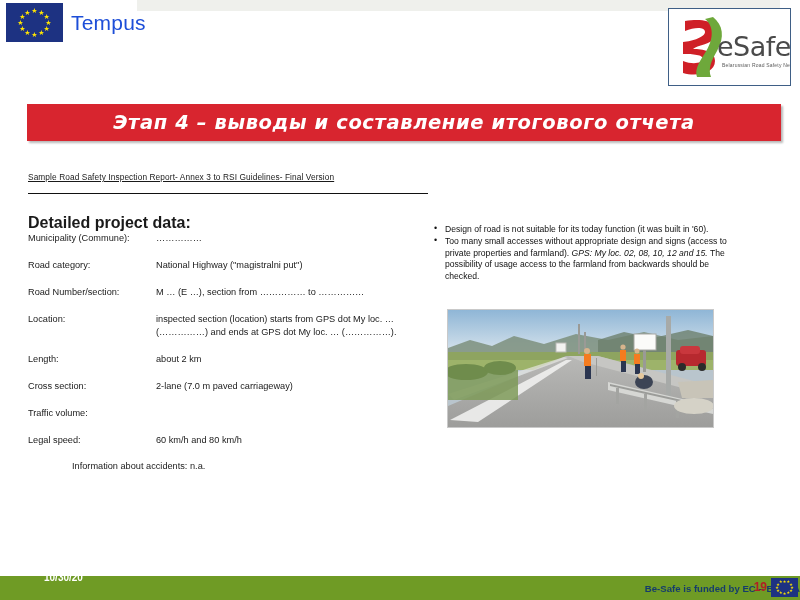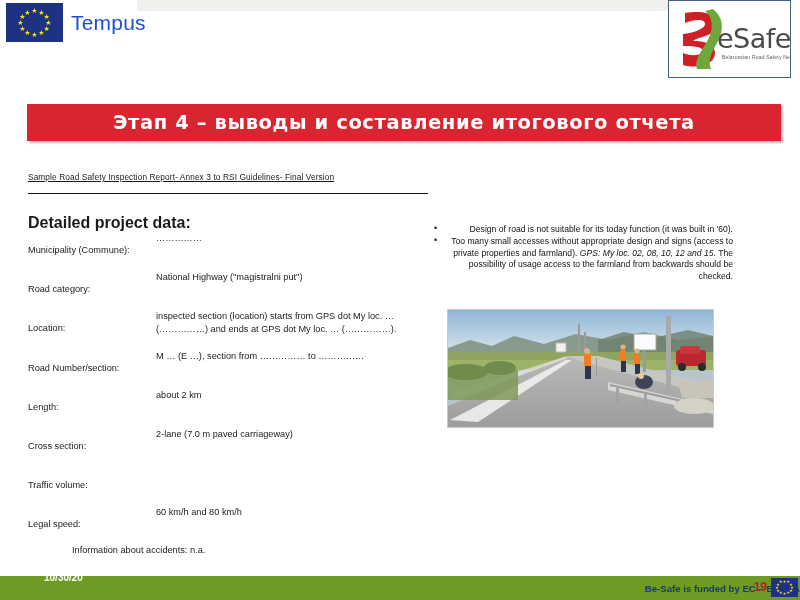--- a/index.html
+++ b/index.html
@@ -54,21 +54,21 @@
     font-size: 21px;
     color: #1d4ed8;
     letter-spacing: 0.2px;
     font-family: "Liberation Sans", sans-serif;
   }
 
   
   .esafe-box {
     position: absolute;
     left: 668px;
-    top: 0;
+    top: 8px;
     width: 123px;
     height: 78px;
     background: #ffffff;
     border: 1px solid #3f5f86;
     box-sizing: border-box;
     overflow: hidden;
   }
   .esafe-inner {
     position: relative;
     width: 100%;
@@ -105,20 +105,21 @@
     position: absolute;
     left: 27px;
     top: 104px;
     width: 754px;
     height: 37px;
     background: #d8252f;
     display: flex;
     align-items: center;
     justify-content: center;
     box-shadow: 2px 2px 2px rgba(0,0,0,0.28);
+    font-style: italic;
   }
   .title-banner .title-text {
     color: #ffffff;
     font-size: 19.5px;
     font-weight: bold;
     letter-spacing: 0.6px;
     font-family: "DejaVu Sans", sans-serif;
     white-space: nowrap;
   }
 
@@ -150,21 +151,20 @@
   }
   .doc-row {
     display: flex;
     font-size: 9.2px;
     margin-bottom: 14px;
     line-height: 13px;
   }
   .doc-row .lbl {
     width: 128px;
     flex: none;
-    margin-top: 12px;
   }
   .doc-row .val {
     flex: 1;
   }
   .doc-single {
     font-size: 9.2px;
     margin-top: 6px;
     margin-left: 44px;
   }
 
@@ -179,21 +179,20 @@
     color: #111;
   }
   .bullets ul {
     margin: 0;
     padding-left: 12px;
     list-style: none;
   }
   .bullets li {
     position: relative;
     margin-bottom: 1px;
-    text-align: right;
   }
   .bullets li::before {
     content: "\2022";
     position: absolute;
     left: -11px;
     top: -1px;
     font-size: 9px;
   }
   .em-it {
     font-style: italic;
@@ -313,26 +312,26 @@
   <div id="doc-rows">
       <div class="doc-row">
         <div class="lbl">Municipality (Commune):</div>
         <div class="val">……………</div>
       </div>
       <div class="doc-row">
         <div class="lbl">Road category:</div>
         <div class="val">National Highway ("magistralni put")</div>
       </div>
       <div class="doc-row">
+        <div class="lbl">Road Number/section:</div>
+        <div class="val">M … (E …), section from …………… to ……………</div>
+      </div>
+      <div class="doc-row">
         <div class="lbl">Location:</div>
         <div class="val">inspected section (location) starts from GPS dot My loc. … (……………) and ends at GPS dot My loc. … (……………).</div>
-      </div>
-      <div class="doc-row">
-        <div class="lbl">Road Number/section:</div>
-        <div class="val">M … (E …), section from …………… to ……………</div>
       </div>
       <div class="doc-row">
         <div class="lbl">Length:</div>
         <div class="val">about 2 km</div>
       </div>
       <div class="doc-row">
         <div class="lbl">Cross section:</div>
         <div class="val">2-lane (7.0 m paved carriageway)</div>
       </div>
       <div class="doc-row">

